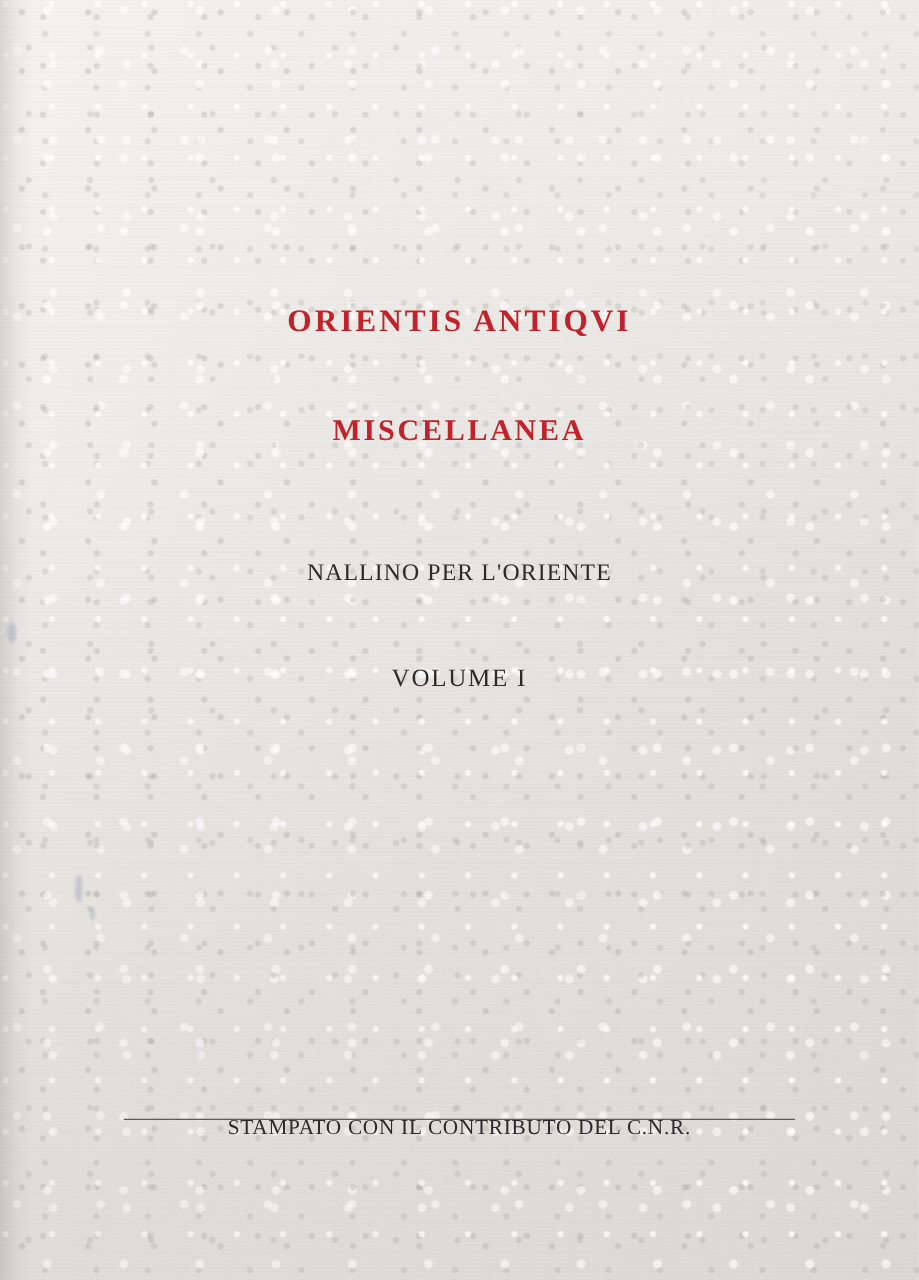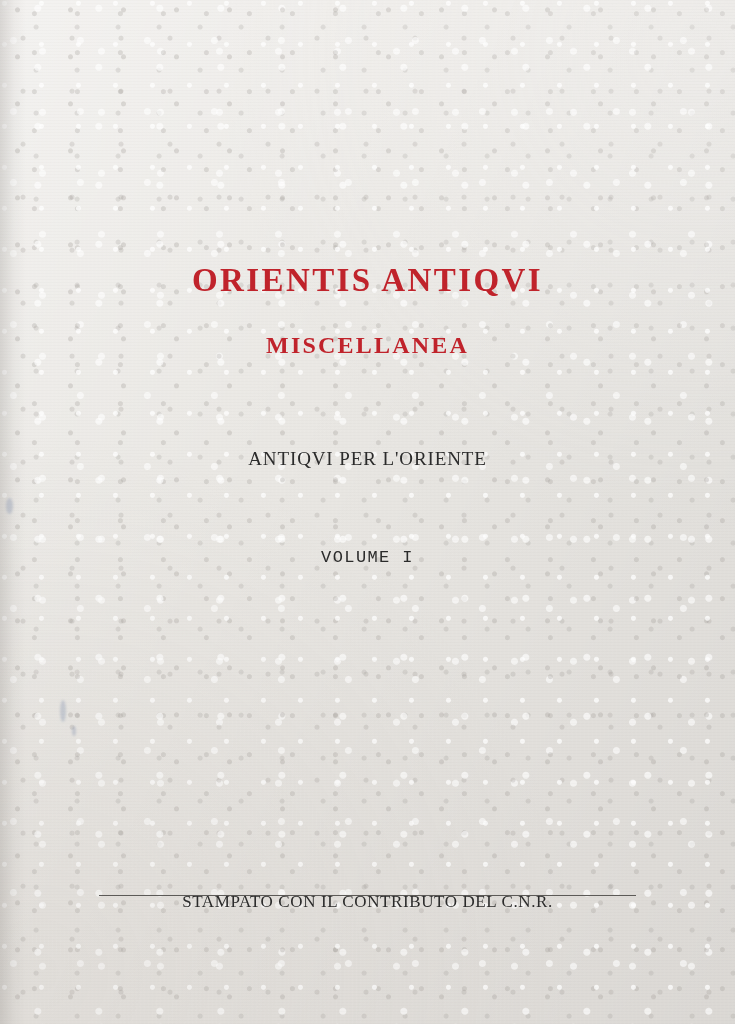--- a/index.html
+++ b/index.html
@@ -72,23 +72,23 @@
 
   
   .center-col {
     position: absolute;
     left: 0;
     width: 735px;
     text-align: center;
   }
 
   #title-line-1 {
-    top: 262px;
+    top: 244px;
     color: #c0232b;
-    font-size: 33px;
+    font-size: 25px;
     letter-spacing: 2.4px;
     font-weight: bold;
     font-family: "Liberation Serif", serif;
   }
   #title-line-2 {
     top: 332px;
     color: #c0232b;
     font-size: 24px;
     letter-spacing: 2.2px;
     font-weight: bold;
@@ -98,25 +98,25 @@
   #publisher {
     top: 446px;
     color: #2b2b2b;
     font-size: 19px;
     letter-spacing: 0.9px;
     line-height: 25px;
     font-family: "Liberation Serif", serif;
   }
 
   #volume {
-    top: 548px;
+    top: 532px;
     color: #2b2b2b;
-    font-size: 17px;
+    font-size: 20px;
     letter-spacing: 1.4px;
-    font-family: Liberation Mono, monospace;
+    font-family: Liberation Serif, serif;
   }
 
   #rule {
     position: absolute;
     left: 99px;
     top: 895px;
     width: 537px;
     height: 1px;
     background: #5c5a57;
   }
@@ -139,21 +139,21 @@
 
   <div class="edge-mark" style="left:6px; top:498px; width:7px; height:16px;"></div>
   <div class="edge-mark" style="left:60px; top:700px; width:6px; height:22px;"></div>
   <div class="edge-mark" style="left:72px; top:726px; width:4px; height:10px;"></div>
 
   <div class="center-col" id="title-line-1">ORIENTIS ANTIQVI</div>
 
   <div class="center-col" id="title-line-2">MISCELLANEA</div>
 
   <div class="center-col" id="publisher">
-    <div>ANTIQVI PER L'ORIENTE</div>
+    <div>NALLINO PER L'ORIENTE</div>
   </div>
 
   <div class="center-col" id="volume">VOLUME  I</div>
 
   <div id="rule"></div>
 
   <div class="center-col" id="footer">STAMPATO CON IL CONTRIBUTO DEL C.N.R.</div>
 
 </div>
 

